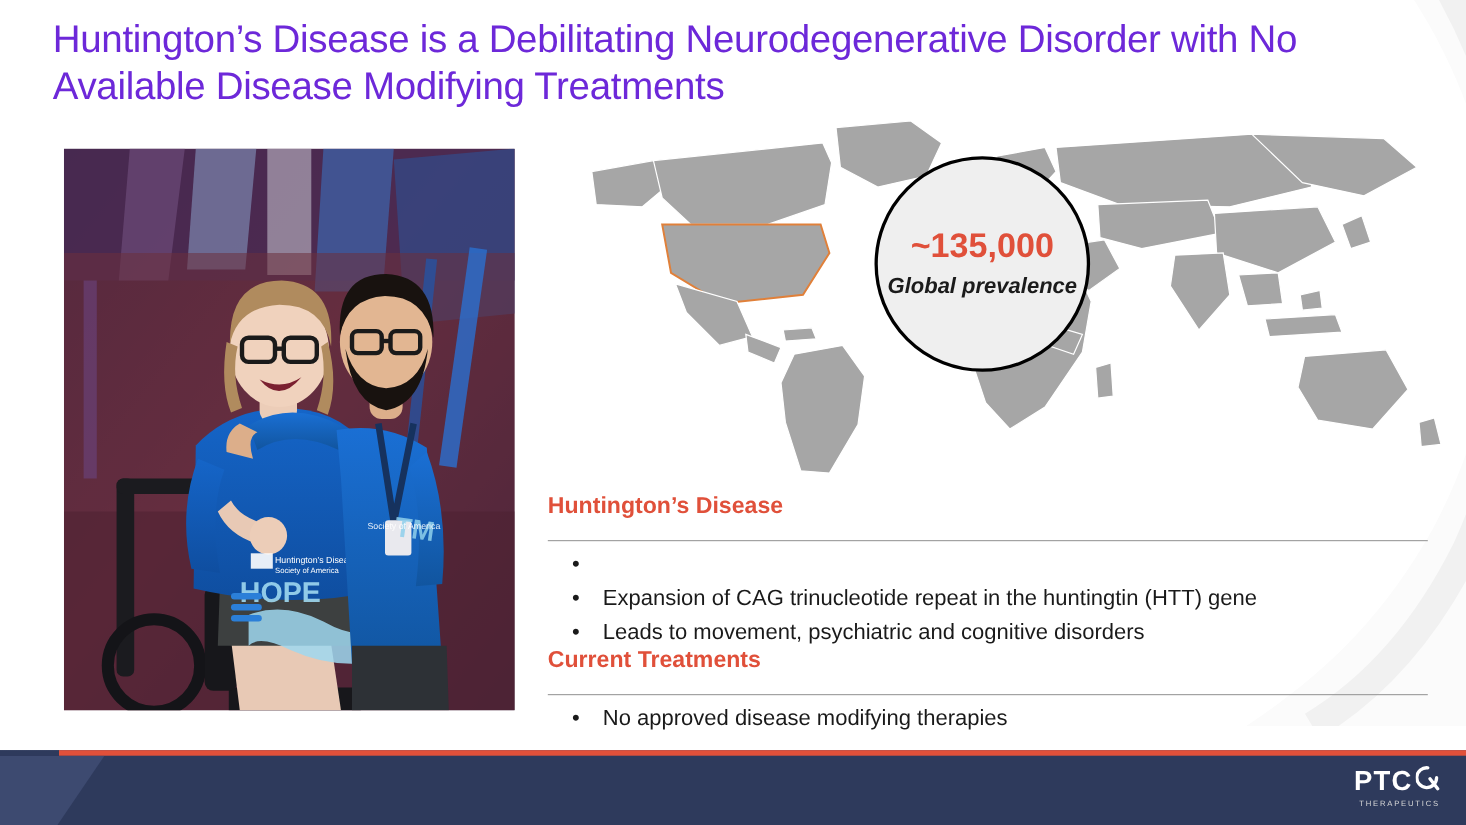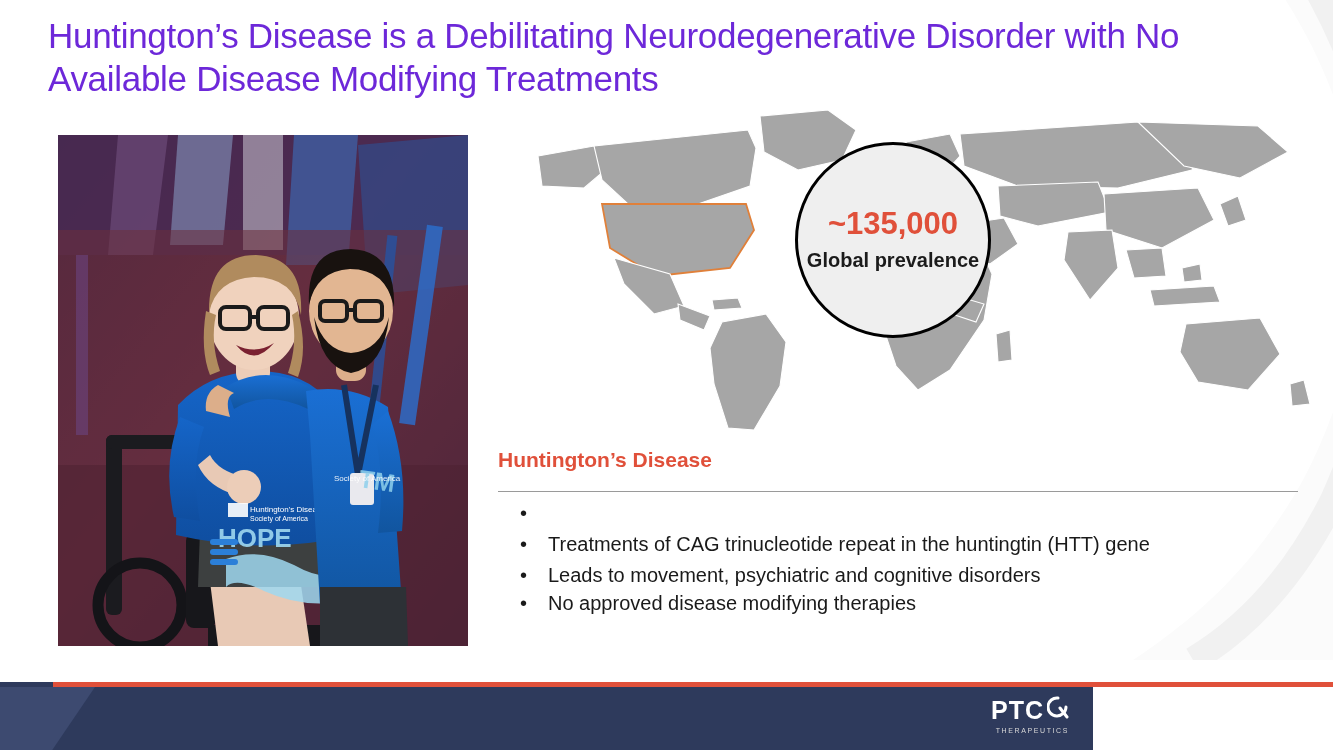--- a/index.html
+++ b/index.html
@@ -83,20 +83,21 @@
     font-size: 31px;
     font-weight: bold;
     line-height: 1.1;
     margin-bottom: 6px;
   }
   .prev-label {
     color: #1b1b1b;
     font-size: 20px;
     font-weight: bold;
     line-height: 1.25;
+    font-style: italic;
   }
 
   
   .section {
     position: absolute;
     left: 498px;
     width: 800px;
   }
   .section-hd {
     color: #e0503a;
@@ -129,21 +130,21 @@
   .bullets li .txt { flex: 1; }
 
   #sec-hd { top: 448px; }
   #sec-ct { top: 588px; }
 
   
   .footer {
     position: absolute;
     left: 0;
     bottom: 0;
-    width: 1093px;
+    width: 1333px;
     height: 68px;
     background: #2e3a5c;
   }
   .footer-strip {
     position: absolute;
     left: 0;
     top: 0;
     width: 1333px;
     height: 5px;
     background: linear-gradient(to right, #2e3a5c 0%, #2e3a5c 4%, #e0503a 4%, #e0503a 100%);
@@ -360,30 +361,31 @@
 </div>
 
 <div class="section" id="sec-hd">
   <div class="section-hd">Huntington’s Disease</div>
   <ul class="bullets">
     <li>
       <span class="dot">•</span>
     </li>
     <li>
       <span class="dot">•</span>
-      <span class="txt">Treatments of CAG trinucleotide repeat in the huntingtin (HTT) gene</span>
+      <span class="txt">Expansion of CAG trinucleotide repeat in the huntingtin (HTT) gene</span>
     </li>
     <li>
       <span class="dot">•</span>
       <span class="txt">Leads to movement, psychiatric and cognitive disorders</span>
     </li>
   </ul>
 </div>
 
 <div class="section" id="sec-ct">
+  <div class="section-hd">Current Treatments</div>
   <ul class="bullets">
     <li>
       <span class="dot">•</span>
       <span class="txt">No approved disease modifying therapies</span>
     </li>
   </ul>
 </div>
 
 <div class="footer">
   <div class="footer-strip"></div>

